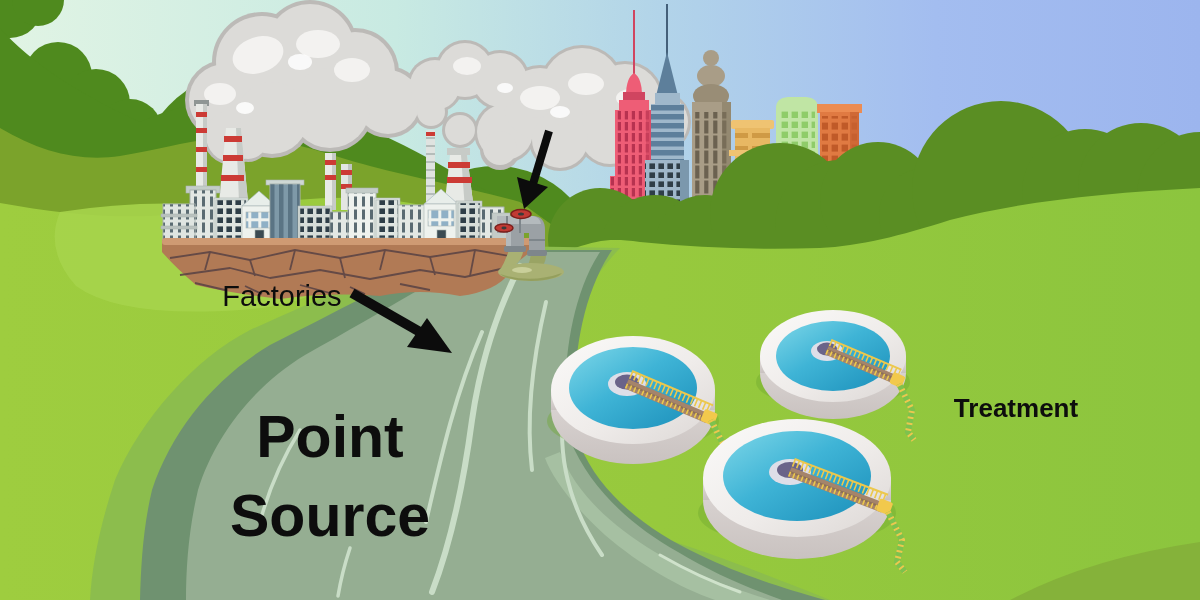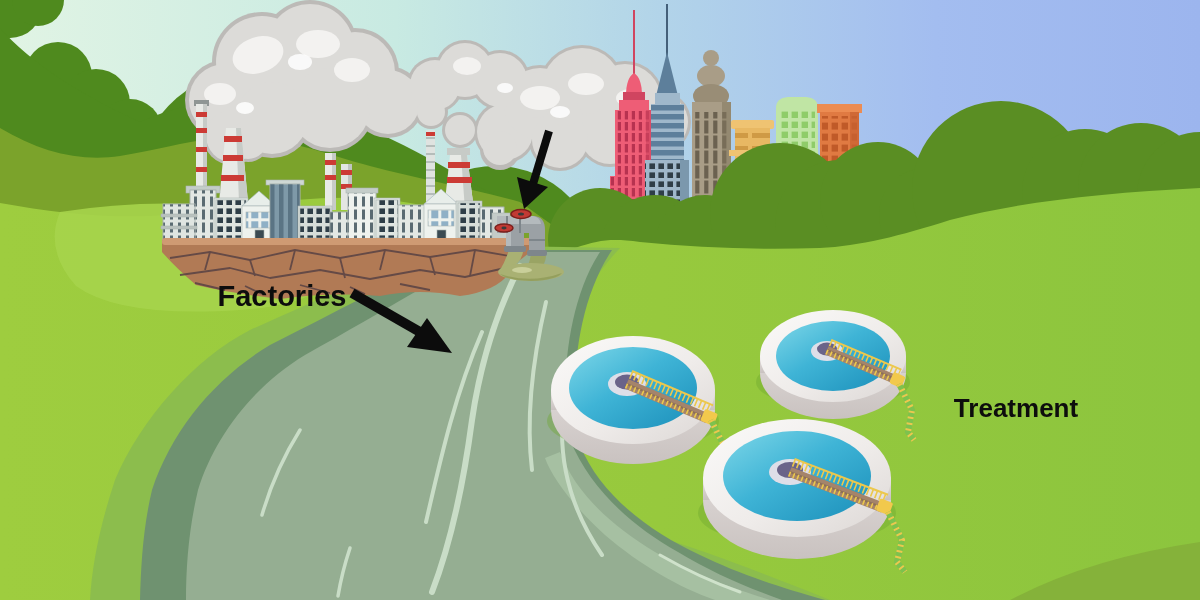--- a/index.html
+++ b/index.html
@@ -1,20 +1,20 @@
 <!DOCTYPE html>
 <html><head>
 <meta charset="utf-8">
 <style>
   html,body{margin:0;padding:0;background:#fff;}
   body{width:1200px;height:600px;overflow:hidden;font-family:"Liberation Sans",sans-serif;}
   .stage{position:relative;width:1200px;height:600px;overflow:hidden;}
   .stage svg{position:absolute;left:0;top:0;display:block;}
   .label{position:absolute;color:#0d0d0d;font-weight:700;text-align:center;white-space:nowrap;}
-  .label-factories{left:282px;top:296px;transform:translate(-50%,-50%);font-size:29px;font-weight:700;}
+  .label-factories{left:282px;top:296px;transform:translate(-50%,-50%);font-size:29px;font-weight:400;}
   .label-pointsource{left:330px;top:398px;transform:translateX(-50%);font-size:59px;font-weight:800;}
   .label-pointsource .ln{height:79px;line-height:79px;}
   .label-treatment{left:1016px;top:391px;transform:translateX(-50%);font-size:26px;font-weight:800;}
   .label-treatment .ln{height:34px;line-height:34px;}
 </style>
 </head>
 <body>
 
 <div class="stage">
 <svg width="1200" height="600" viewBox="0 0 1200 600">
@@ -468,16 +468,20 @@
       <polygon points="524,209 548,187 517,177"></polygon>
     </g>
     <g>
       <line x1="352" y1="293" x2="420" y2="332" stroke="#0c0c0c" stroke-width="10"></line>
       <polygon points="452,353 427,318 407,347"></polygon>
     </g>
   </g>
 </svg>
 
 <div class="label label-factories">Factories</div>
+<div class="label label-pointsource">
+  <div class="ln">Point</div>
+  <div class="ln">Source</div>
+</div>
 <div class="label label-treatment">
   <div class="ln">Treatment</div>
 </div>
 </div>
 
 </body></html>

